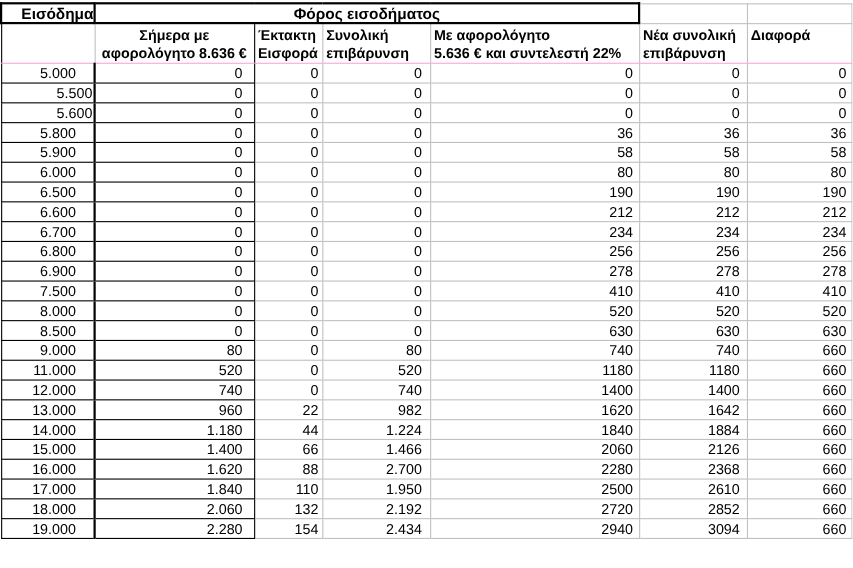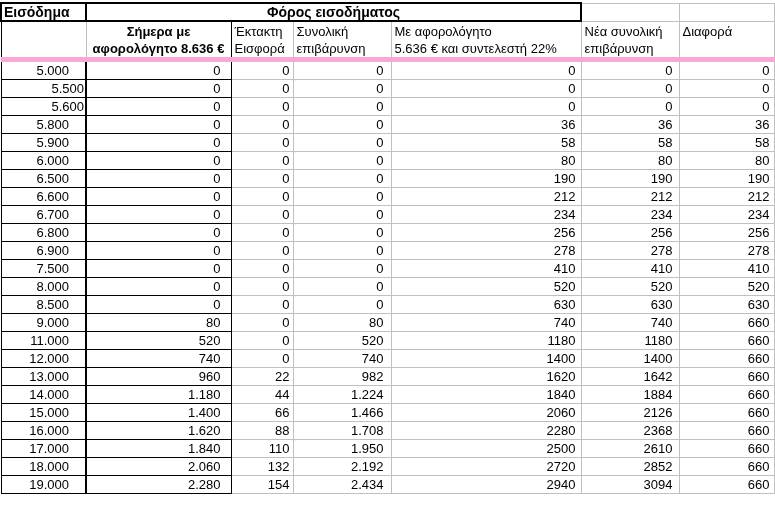--- a/index.html
+++ b/index.html
@@ -16,37 +16,37 @@
     border:1px solid #c0c0c0;font-weight:normal;
   }
   
   col.cA{width:85px}col.cB{width:145px}col.cC{width:62px}
   col.cD{width:98px}col.cE{width:190px}col.cF{width:98px}col.cG{width:95px}
 
   
   tr.r1{height:18px;}
   th.a1{
     border:2px solid #000;font-weight:bold;font-size:14px;
-    text-align:left;padding-left:2px;vertical-align:middle;
+    text-align:right;padding-left:2px;vertical-align:middle;
   }
   th.merged{
     border:2px solid #000;font-weight:bold;font-size:14px;
     text-align:center;vertical-align:middle;
   }
   th.hempty{border:1px solid #c0c0c0;}
 
   
   tr.r2{height:35px;}
-  tr.r2 td, tr.r2 th{border-bottom:5px solid #f9a8d4;vertical-align:top;margin-top:24px;}
+  tr.r2 td, tr.r2 th{border-bottom:1px solid #f9a8d4;vertical-align:top;margin-top:24px;}
   th.hb{
     border:1px solid #000;font-weight:bold;font-size:13px;
     text-align:center;line-height:17px;padding-top:1px;
   }
   th.hl{
-    font-weight:normal;font-size:13px;text-align:left;
+    font-weight:bold;font-size:13px;text-align:left;
     padding-left:3px;line-height:17px;padding-top:1px;
   }
   td.a2{border-left:1px solid #000;}
 
   
   tbody tr{height:17px;}
   tbody td{
     font-size:13px;text-align:right;vertical-align:middle;line-height:17px;
   }
   tbody td.ca{
@@ -287,21 +287,21 @@
           <td class="c1">66</td>
           <td class="c2">1.466</td>
           <td class="c3">2060</td>
           <td class="c4">2126</td>
           <td class="c5">660</td>
         </tr>
         <tr>
           <td class="ca">16.000</td>
           <td class="c0">1.620</td>
           <td class="c1">88</td>
-          <td class="c2">1.708</td>
+          <td class="c2">2.700</td>
           <td class="c3">2280</td>
           <td class="c4">2368</td>
           <td class="c5">660</td>
         </tr>
         <tr>
           <td class="ca">17.000</td>
           <td class="c0">1.840</td>
           <td class="c1">110</td>
           <td class="c2">1.950</td>
           <td class="c3">2500</td>

